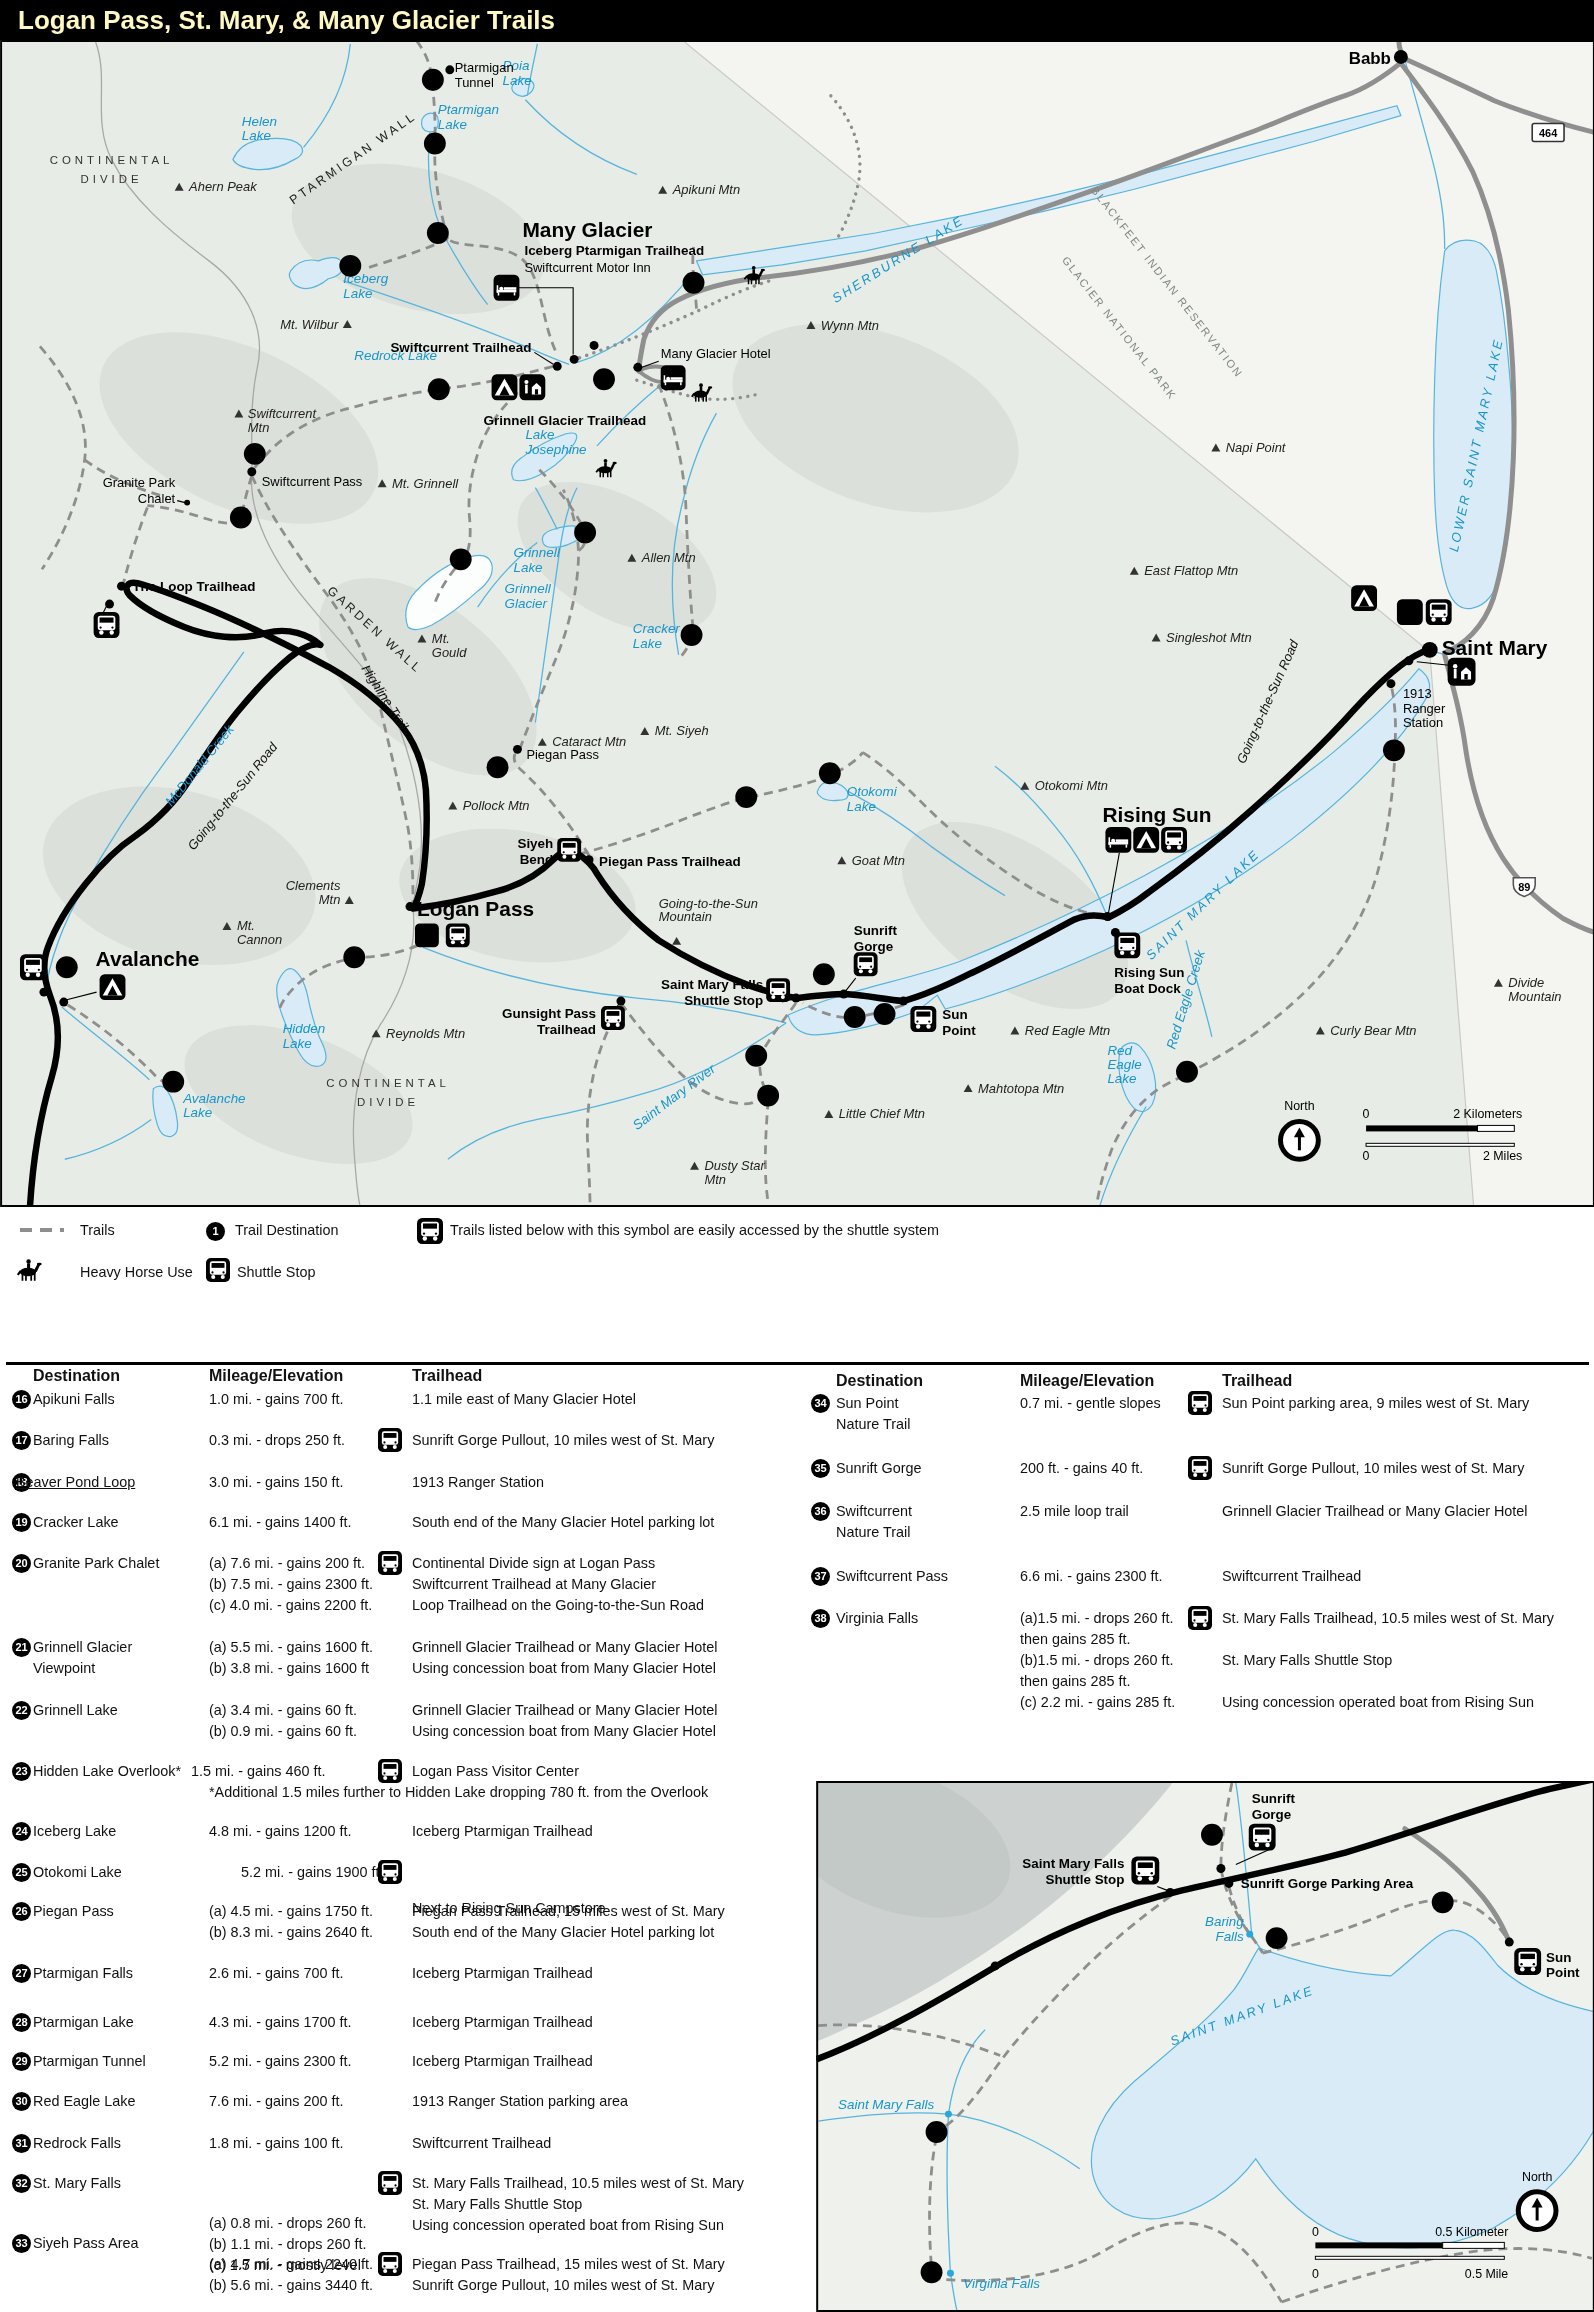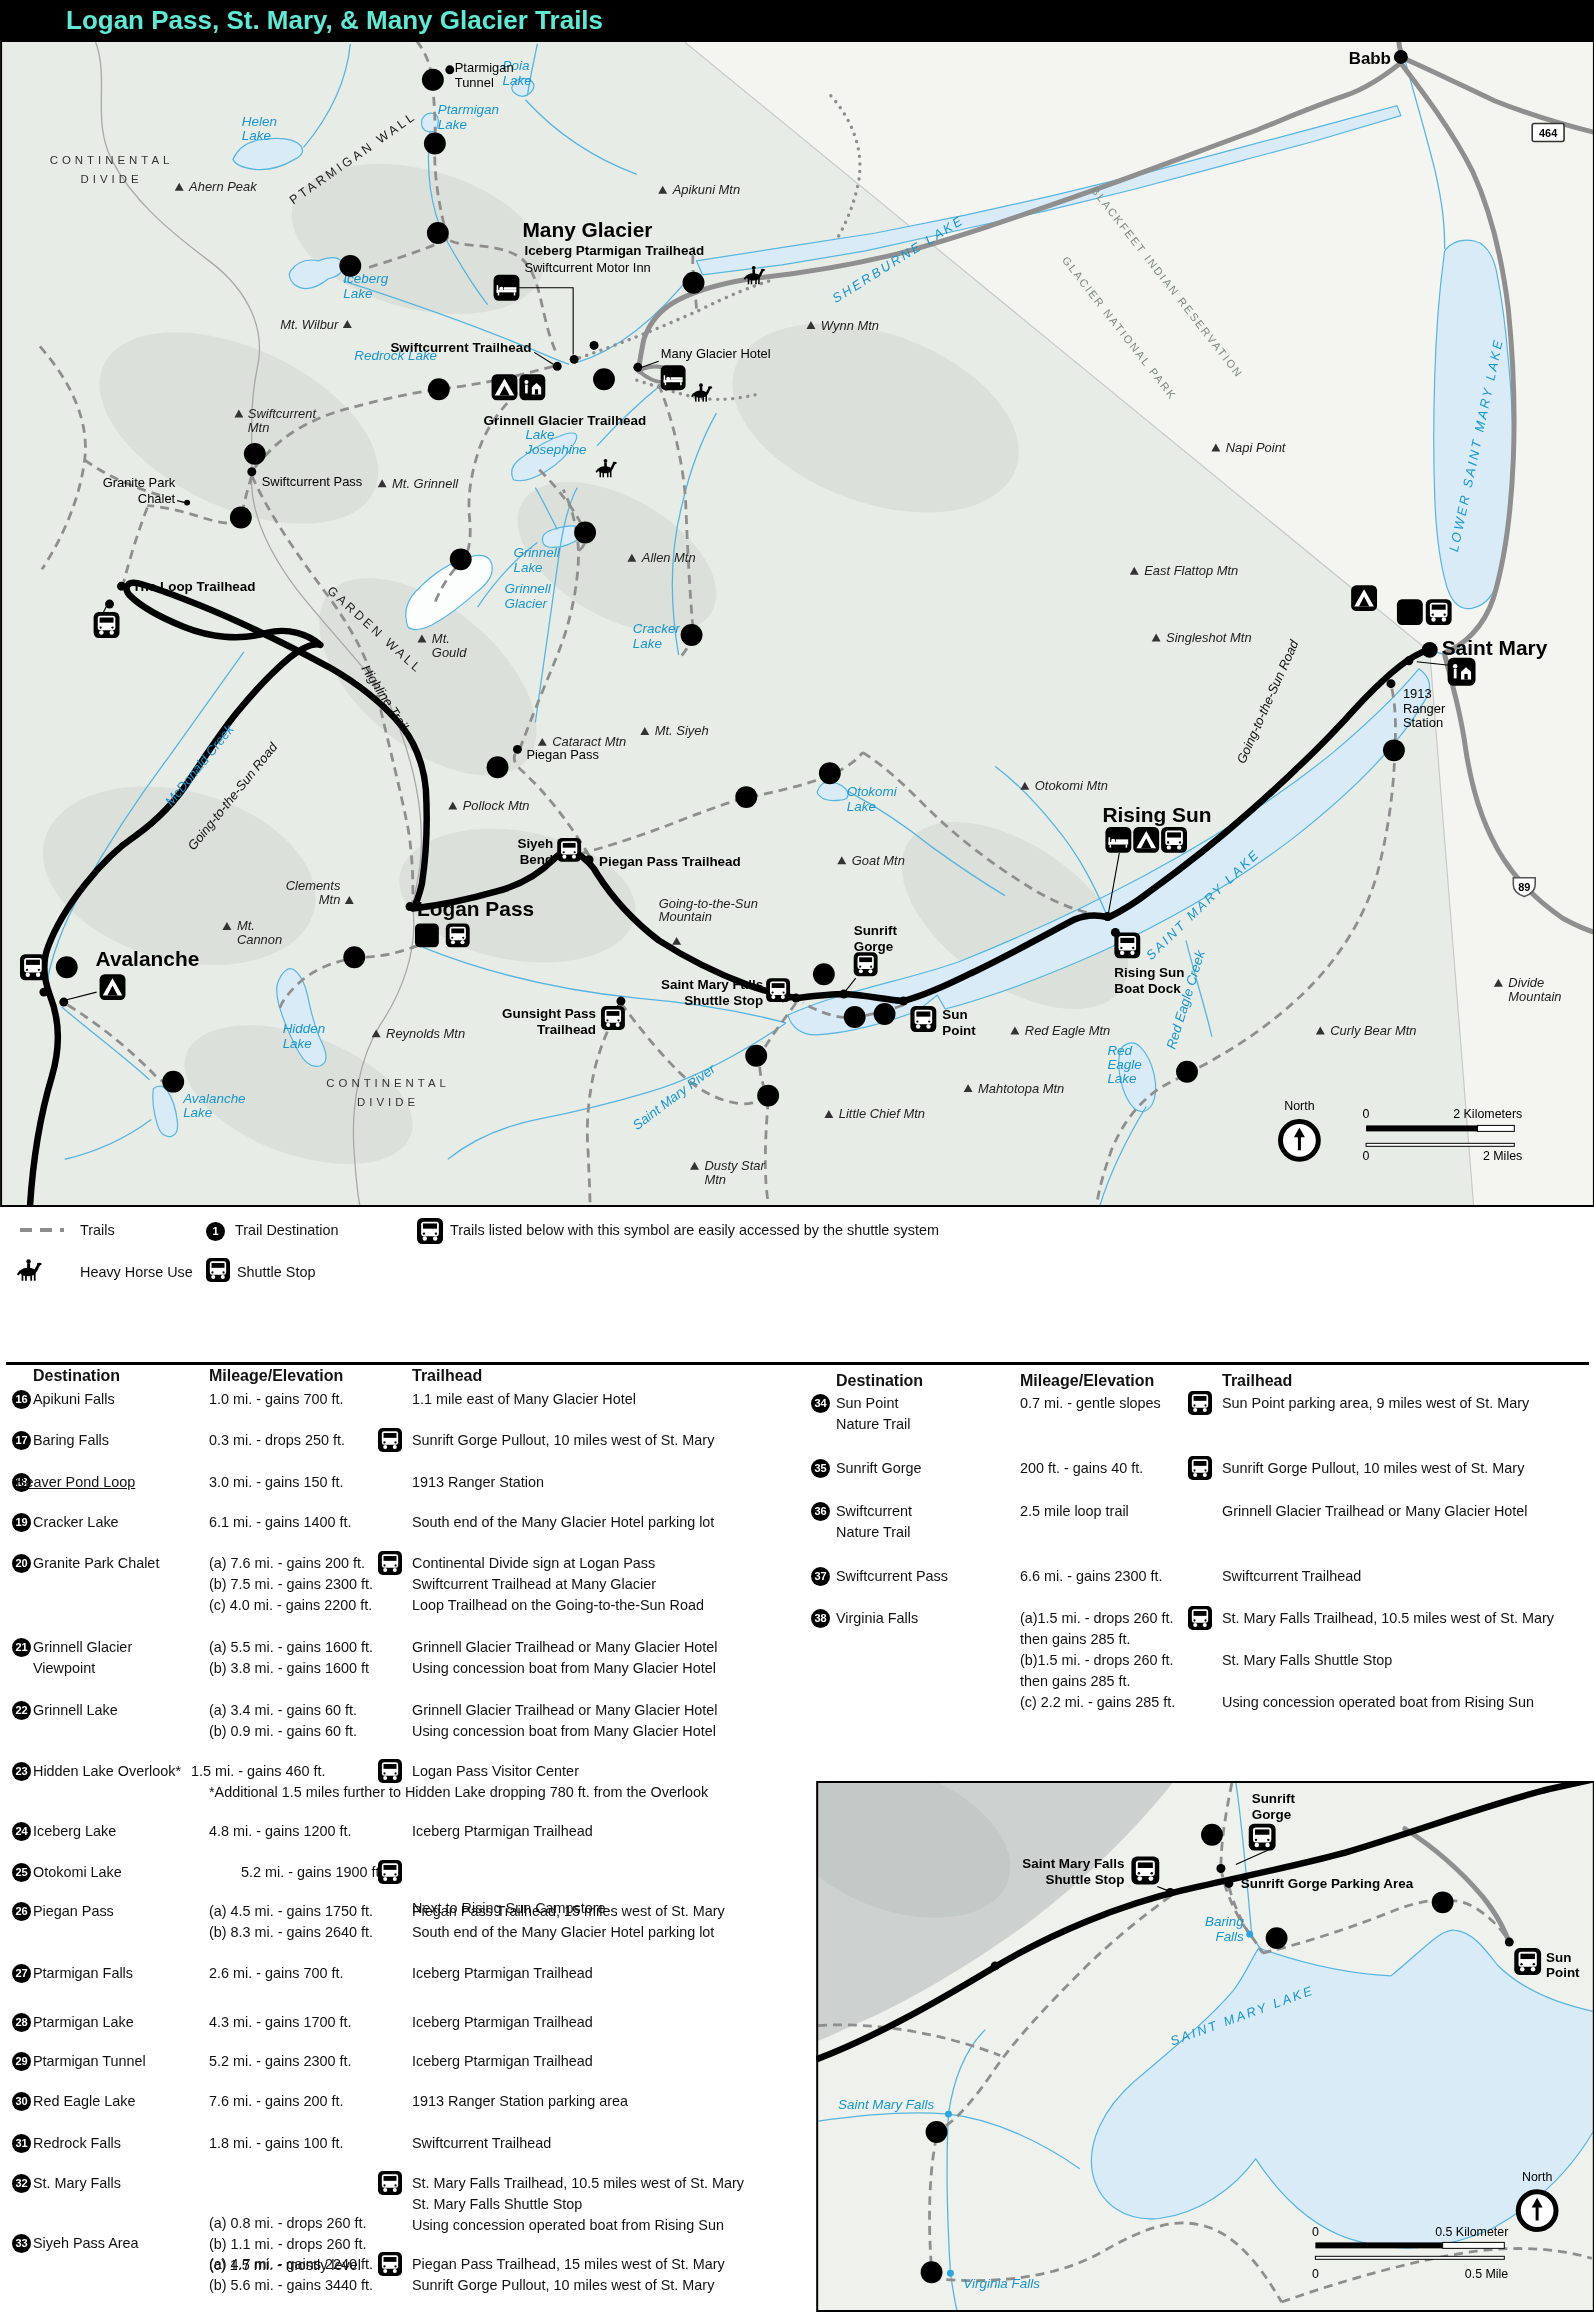--- a/index.html
+++ b/index.html
@@ -1,19 +1,19 @@
 <!DOCTYPE html>
 <html><head>
 <meta charset="utf-8">
 <style>
   html,body{margin:0;padding:0;background:#fff;}
   .page{position:relative;width:1595px;height:2312px;background:#fff;overflow:hidden;
         font-family:"Liberation Sans",sans-serif;color:#111;}
   .tbar{position:absolute;left:0;top:0;width:1595px;height:40px;background:#000;}
-  .tbar span{color:#5eead4;font-weight:bold;font-size:26px;line-height:40px;padding-left:18px;display:block;white-space:nowrap;margin-left:48px;}
+  .tbar span{color:#fef9c3;font-weight:bold;font-size:26px;line-height:40px;padding-left:18px;display:block;white-space:nowrap;}
   .inset-bar{position:absolute;left:816px;top:1737px;width:779px;height:44px;background:#000;}
   .inset-bar span{color:#fff;font-weight:bold;font-size:25px;line-height:44px;padding-left:26px;display:block;white-space:nowrap;}
   svg{position:absolute;}
   svg text{font-family:"Liberation Sans",sans-serif;fill:#000;}
   .t-town{font-size:21px;font-weight:bold;}
   .t-town2{font-size:17px;font-weight:bold;}
   .t-thb{font-size:13.5px;font-weight:bold;}
   .t-pl{font-size:13px;}
   .t-mtn{font-size:13px;font-style:italic;fill:#222;}
   .t-lki{font-size:13.5px;font-style:italic;fill:#1895cb;}

